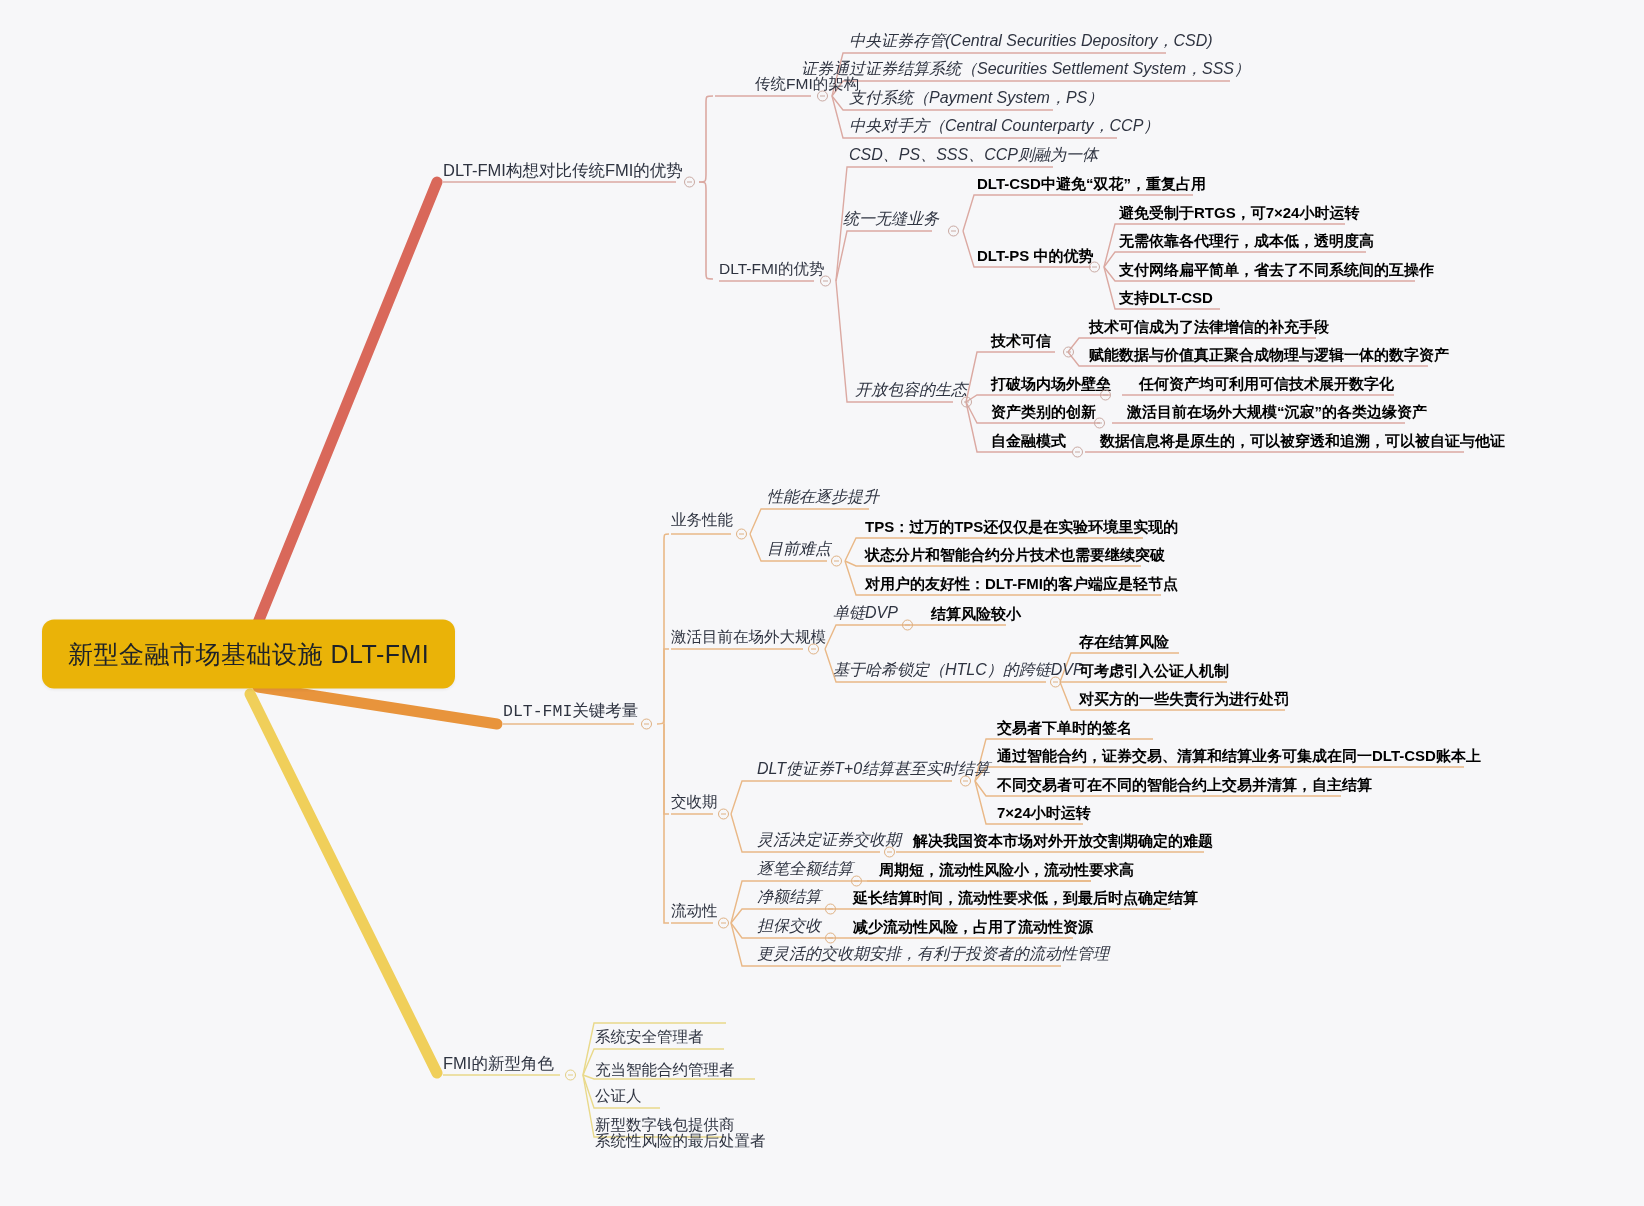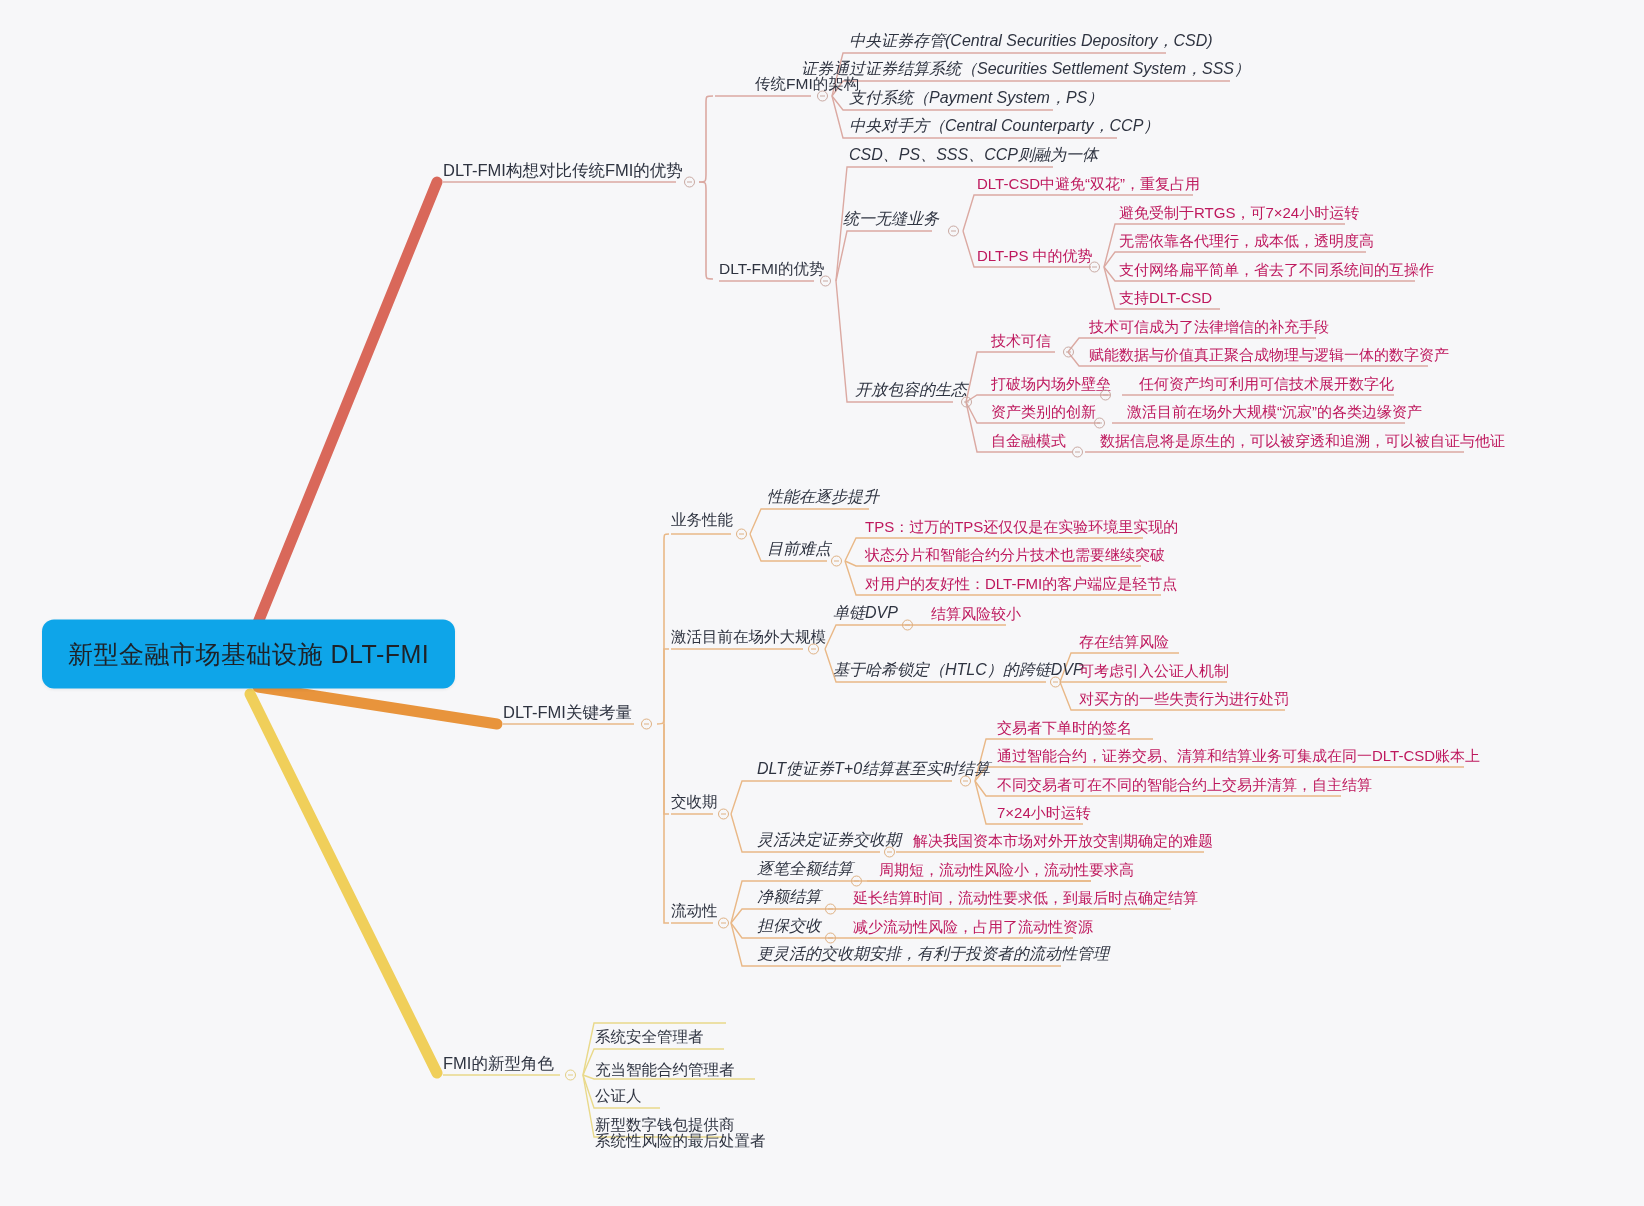--- a/index.html
+++ b/index.html
@@ -25,35 +25,35 @@
   .node {
     position: absolute;
     white-space: nowrap;
     color: #2b2f38;
     line-height: 1;
     transform: translateY(-50%);
   }
   
   .root {
     position: absolute;
-    background: #0ea5e9;
+    background: #eab308;
     border-radius: 12px;
     box-shadow: 0 1px 3px rgba(0,0,0,0.06);
     padding: 18px 26px;
     font-size: 25px;
     color: #1e2228;
     white-space: nowrap;
     transform: translateY(-50%);
     letter-spacing: 0.5px;
   }
   
   .lvl1 { font-size: 16.5px; color: #2e3340; }
   .lvl2 { font-size: 15.5px; color: #2e3340; }
   .lvl3 { font-size: 16px; color: #2e3340; font-style: italic; }
-  .lvl4 { font-size: 15px; color: #be185d; }
+  .lvl4 { font-size: 15px; color: #000000; font-weight: bold; }
 
   .toggle {
     position: absolute;
     width: 11px;
     height: 11px;
     border-radius: 50%;
     border: 1px solid #c9a9a2;
     transform: translate(0, -50%);
     box-sizing: border-box;
     background: transparent;
@@ -200,21 +200,21 @@
   <div class="node lvl4" style="left:991px; top:383px;">打破场内场外壁垒</div>
   <div class="toggle" style="left:1100px; top:395px;"></div>
   <div class="node lvl4" style="left:1139px; top:383px;">任何资产均可利用可信技术展开数字化</div>
   <div class="node lvl4" style="left:991px; top:411px;">资产类别的创新</div>
   <div class="toggle" style="left:1094px; top:423px;"></div>
   <div class="node lvl4" style="left:1127px; top:411px;">激活目前在场外大规模“沉寂”的各类边缘资产</div>
   <div class="node lvl4" style="left:991px; top:440px;">自金融模式</div>
   <div class="toggle" style="left:1072px; top:452px;"></div>
   <div class="node lvl4" style="left:1100px; top:440px;">数据信息将是原生的，可以被穿透和追溯，可以被自证与他证</div>
 
-  <div class="node lvl1" style="left:503px; top:712px;">DLT-FMI关键考量</div>
+  <div class="node lvl1" style="left:503px; top:712px;font-family:Liberation Mono, monospace;">DLT-FMI关键考量</div>
   <div class="toggle t-orange" style="left:641px; top:724px;"></div>
 
   <div class="node lvl2" style="left:671px; top:520px;">业务性能</div>
   <div class="toggle t-orange" style="left:736px; top:534px;"></div>
   <div class="node lvl3" style="left:767px; top:497px;">性能在逐步提升</div>
   <div class="node lvl3" style="left:767px; top:549px;">目前难点</div>
   <div class="toggle t-orange" style="left:831px; top:561px;"></div>
   <div class="node lvl4" style="left:865px; top:526px;">TPS：过万的TPS还仅仅是在实验环境里实现的</div>
   <div class="node lvl4" style="left:865px; top:554px;">状态分片和智能合约分片技术也需要继续突破</div>
   <div class="node lvl4" style="left:865px; top:583px;">对用户的友好性：DLT-FMI的客户端应是轻节点</div>

